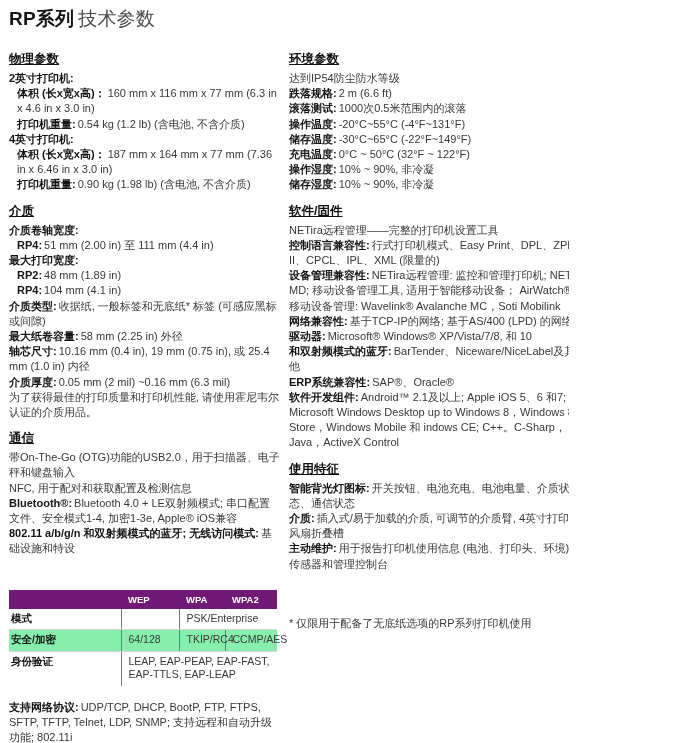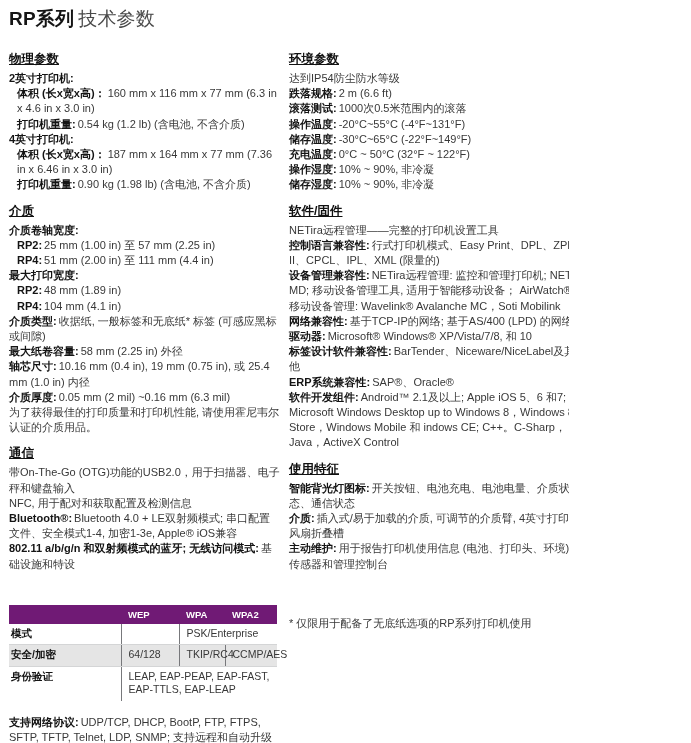--- a/index.html
+++ b/index.html
@@ -74,21 +74,21 @@
     border-bottom:1px solid #d4d5d6;
     vertical-align:top;
     line-height:13.5px;
   }
   .wifi td.lbl{
     font-weight:bold;
     color:#141414;
     padding-left:2px;
   }
   .wifi td.v{border-left:1px solid #77787b;}
-  .wifi tr.alt td{background:#e5e5e5;}
+  .wifi tr.alt td{background:#86efac;}
   .wifi tr:last-child td{border-bottom:none;}
   .protocols{margin-top:14px;}
   .footnote{
     margin-top:44px;
     font-size:11px;
     line-height:15px;
     color:#383838;
   }
 </style>
 </head>
@@ -108,21 +108,20 @@
         <p class="line ind"><b>体积 (长x宽x高)：</b><span>160 mm x 116 mm x 77 mm (6.3 in x 4.6 in x 3.0 in)</span></p>
         <p class="line ind"><b>打印机重量:</b><span>0.54 kg (1.2 lb) (含电池, 不含介质)</span></p>
         <p class="line"><b>4英寸打印机:</b><span></span></p>
         <p class="line ind"><b>体积 (长x宽x高)：</b><span>187 mm x 164 mm x 77 mm (7.36 in x 6.46 in x 3.0 in)</span></p>
         <p class="line ind"><b>打印机重量:</b><span>0.90 kg (1.98 lb) (含电池, 不含介质)</span></p>
       </div>
 
       <div class="sec">
         <p class="sec-h">介质</p>
         <p class="line"><b>介质卷轴宽度:</b><span></span></p>
-        <p class="line ind"><b>RP2:</b><span>25 mm (1.00 in) 至 57 mm (2.25 in)</span></p>
         <p class="line ind"><b>RP4:</b><span>51 mm (2.00 in) 至 111 mm (4.4 in)</span></p>
         <p class="line"><b>最大打印宽度:</b><span></span></p>
         <p class="line ind"><b>RP2:</b><span>48 mm (1.89 in)</span></p>
         <p class="line ind"><b>RP4:</b><span>104 mm (4.1 in)</span></p>
         <p class="line"><b>介质类型:</b><span>收据纸, 一般标签和无底纸* 标签 (可感应黑标或间隙)</span></p>
         <p class="line"><b>最大纸卷容量:</b><span>58 mm (2.25 in) 外径</span></p>
         <p class="line"><b>轴芯尺寸:</b><span>10.16 mm (0.4 in), 19 mm (0.75 in), 或 25.4 mm (1.0 in) 内径</span></p>
         <p class="line"><b>介质厚度:</b><span>0.05 mm (2 mil) ~0.16 mm (6.3 mil)</span></p>
         <p class="line"><b></b><span>为了获得最佳的打印质量和打印机性能, 请使用霍尼韦尔认证的介质用品。</span></p>
       </div>
@@ -187,21 +186,21 @@
         <p class="line"><b>储存湿度:</b><span>10% ~ 90%, 非冷凝</span></p>
       </div>
 
       <div class="sec">
         <p class="sec-h">软件/固件</p>
         <p class="line"><b></b><span>NETira远程管理——完整的打印机设置工具</span></p>
         <p class="line"><b>控制语言兼容性:</b><span>行式打印机模式、Easy Print、DPL、ZPL II、CPCL、IPL、XML (限量的)</span></p>
         <p class="line"><b>设备管理兼容性:</b><span>NETira远程管理: 监控和管理打印机; NETira MD; 移动设备管理工具, 适用于智能移动设备； AirWatch® 移动设备管理: Wavelink® Avalanche MC，Soti Mobilink</span></p>
         <p class="line"><b>网络兼容性:</b><span>基于TCP-IP的网络; 基于AS/400 (LPD) 的网络</span></p>
         <p class="line"><b>驱动器:</b><span>Microsoft® Windows® XP/Vista/7/8, 和 10</span></p>
-        <p class="line"><b>标签设计软件兼容性:</b><span>BarTender、Niceware/NiceLabel及其他</span></p>
+        <p class="line"><b>和双射频模式的蓝牙:</b><span>BarTender、Niceware/NiceLabel及其他</span></p>
         <p class="line"><b>ERP系统兼容性:</b><span>SAP®、Oracle®</span></p>
         <p class="line"><b>软件开发组件:</b><span>Android™ 2.1及以上; Apple iOS 5、6 和7; Microsoft Windows Desktop up to Windows 8，Windows 8 Store，Windows Mobile 和 indows CE; C++。C-Sharp，Java，ActiveX Control</span></p>
       </div>
 
       <div class="sec">
         <p class="sec-h">使用特征</p>
         <p class="line"><b>智能背光灯图标:</b><span>开关按钮、电池充电、电池电量、介质状态、通信状态</span></p>
         <p class="line"><b>介质:</b><span>插入式/易于加载的介质, 可调节的介质臂, 4英寸打印机风扇折叠槽</span></p>
         <p class="line"><b>主动维护:</b><span>用于报告打印机使用信息 (电池、打印头、环境) 的传感器和管理控制台</span></p>
       </div>

